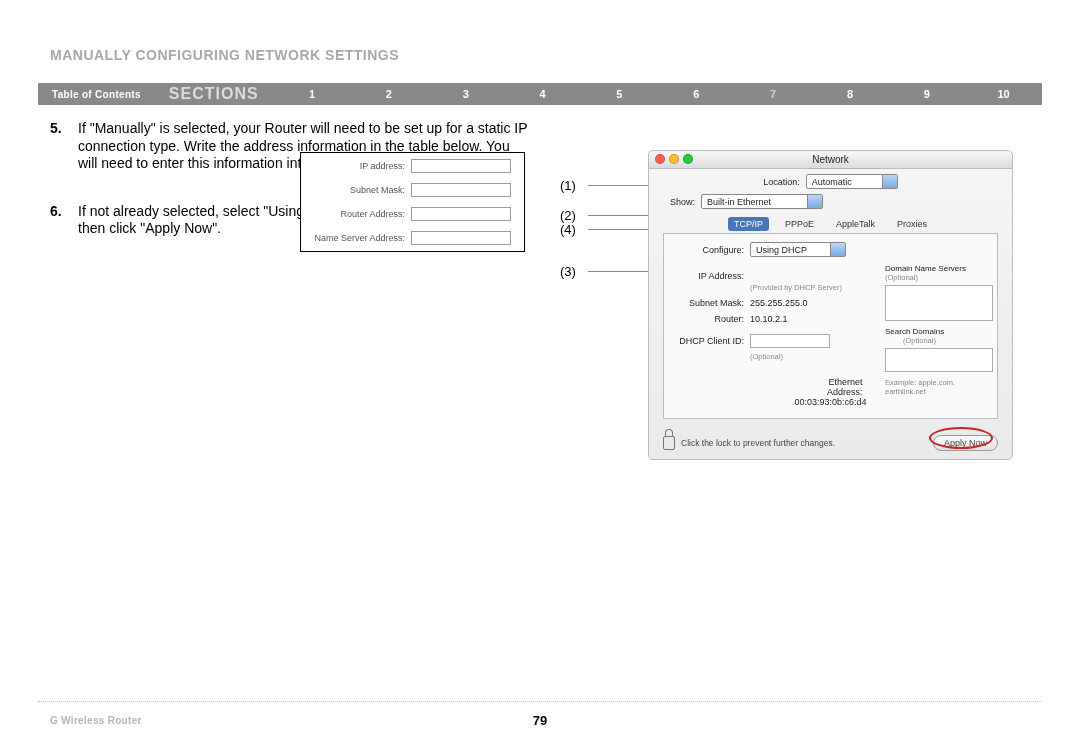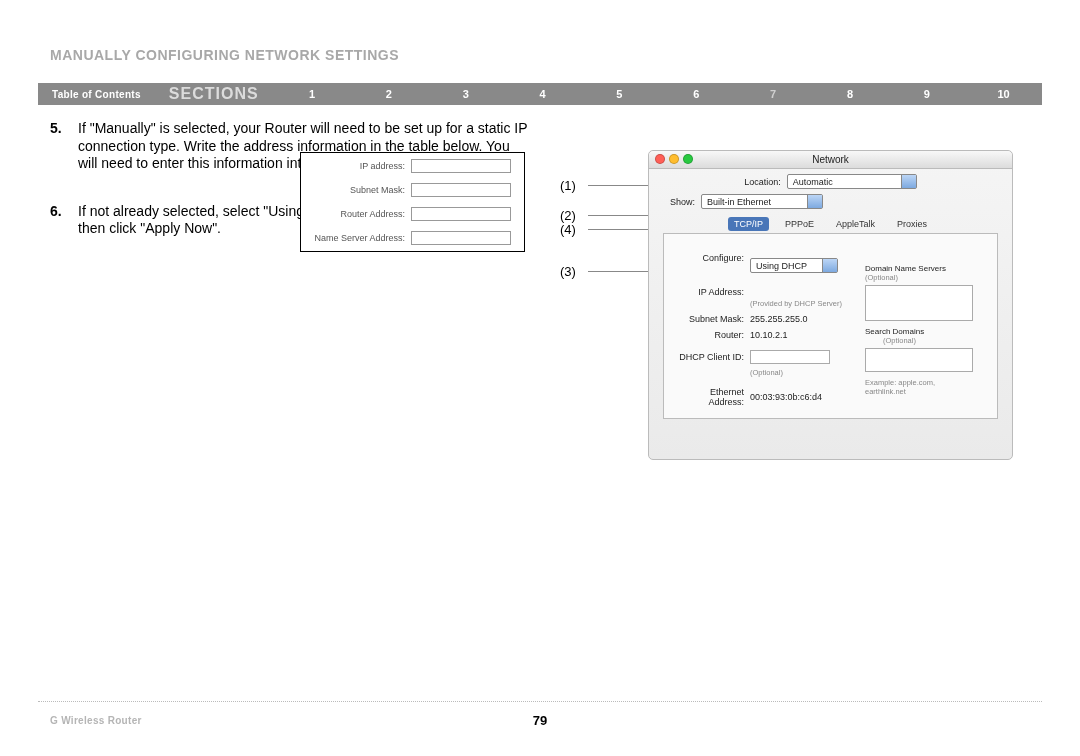--- a/index.html
+++ b/index.html
@@ -149,21 +149,21 @@
     padding: 8px 10px 10px 10px;
     height: 186px;
     position: relative;
   }
   .cfg-row { display: flex; align-items: center; margin-bottom: 6px; font-size: 9px; }
   .cfg-label { width: 76px; text-align: right; padding-right: 6px; }
   .cfg-value { font-size: 9px; }
   .small-note { font-size: 7.5px; color: #888; }
   .right-col {
     position: absolute;
-    right: 24px;
+    right: 4px;
     top: 30px;
     width: 108px;
     font-size: 8px;
   }
   .right-col .hdr { margin-bottom: 3px; }
   .right-col .box {
     border: 1px solid #aaa;
     background: #fff;
     height: 36px;
     margin-bottom: 6px;
@@ -312,40 +312,40 @@
   <div class="mac-titlebar">
     <div class="traffic">
       <span class="tl r"></span>
       <span class="tl y"></span>
       <span class="tl g"></span>
     </div>
     <span>Network</span>
   </div>
   <div class="mac-row" style="justify-content:center;">
     <span class="mac-label" style="width:auto;">Location:</span>
-    <span class="mac-select" style="width:130px;">
+    <span class="mac-select" style="width:92px;">
         <span>Automatic</span>
       </span>
   </div>
   <div class="mac-row">
     <span class="mac-label" style="width:42px;">Show:</span>
     <span class="mac-select" style="width:122px;">
         <span>Built-in Ethernet</span>
       </span>
   </div>
   <div class="tabs-row">
     <span class="tab active">TCP/IP</span>
     <span class="tab">PPPoE</span>
     <span class="tab">AppleTalk</span>
     <span class="tab">Proxies</span>
   </div>
   <div class="tab-panel">
     <div class="cfg-row">
       <span class="cfg-label">Configure:</span>
-      <span class="mac-select" style="width:88px;margin-top:16px;">
+      <span class="mac-select" style="width:96px;">
           <span>Using DHCP</span>
         </span>
     </div>
     <div class="cfg-row" style="margin-top:14px;">
       <span class="cfg-label">IP Address:</span>
       <span class="cfg-value"></span>
     </div>
     <div class="cfg-row" style="margin-top:-4px;">
         <span class="cfg-label"></span>
         <span class="small-note">(Provided by DHCP Server)</span>
@@ -359,30 +359,36 @@
       <span class="cfg-value">10.10.2.1</span>
     </div>
     <div class="cfg-row" style="margin-top:10px;">
       <span class="cfg-label">DHCP Client ID:</span>
       <span style="display:inline-block;width:80px;height:14px;border:1px solid #aaa;background:#fff;"></span>
     </div>
     <div class="cfg-row" style="margin-top:-2px;">
         <span class="cfg-label"></span>
         <span class="small-note">(Optional)</span>
       </div>
-    <div class="cfg-row" style="margin-top:10px;">
+    <div class="cfg-row" style="margin-top:16px;flex-direction:column;">
       <span class="cfg-label">Ethernet Address:</span>
       <span class="cfg-value">00:03:93:0b:c6:d4</span>
     </div>
 
     <div class="right-col">
       <div class="hdr"><span>Domain Name Servers</span> <span class="small-note">(Optional)</span></div>
       <div class="box"></div>
       <div class="hdr" style="margin-top:4px;"><span>Search Domains</span> <span class="small-note" style="margin-left:18px;">(Optional)</span></div>
       <div class="box" style="height:24px;"></div>
       <div class="small-note">Example: apple.com, earthlink.net</div>
     </div>
   </div>
+  <div class="lock-row">
+    <span class="lock-icon"></span>
+    <span>Click the lock to prevent further changes.</span>
+    <span class="apply-btn">Apply Now</span>
+    <span class="apply-circle"></span>
+  </div>
 </div>
 
 <div class="dotsep"></div>
 <div class="footer-left">G Wireless Router</div>
 <div class="page-num">79</div>
 
 </body></html>

